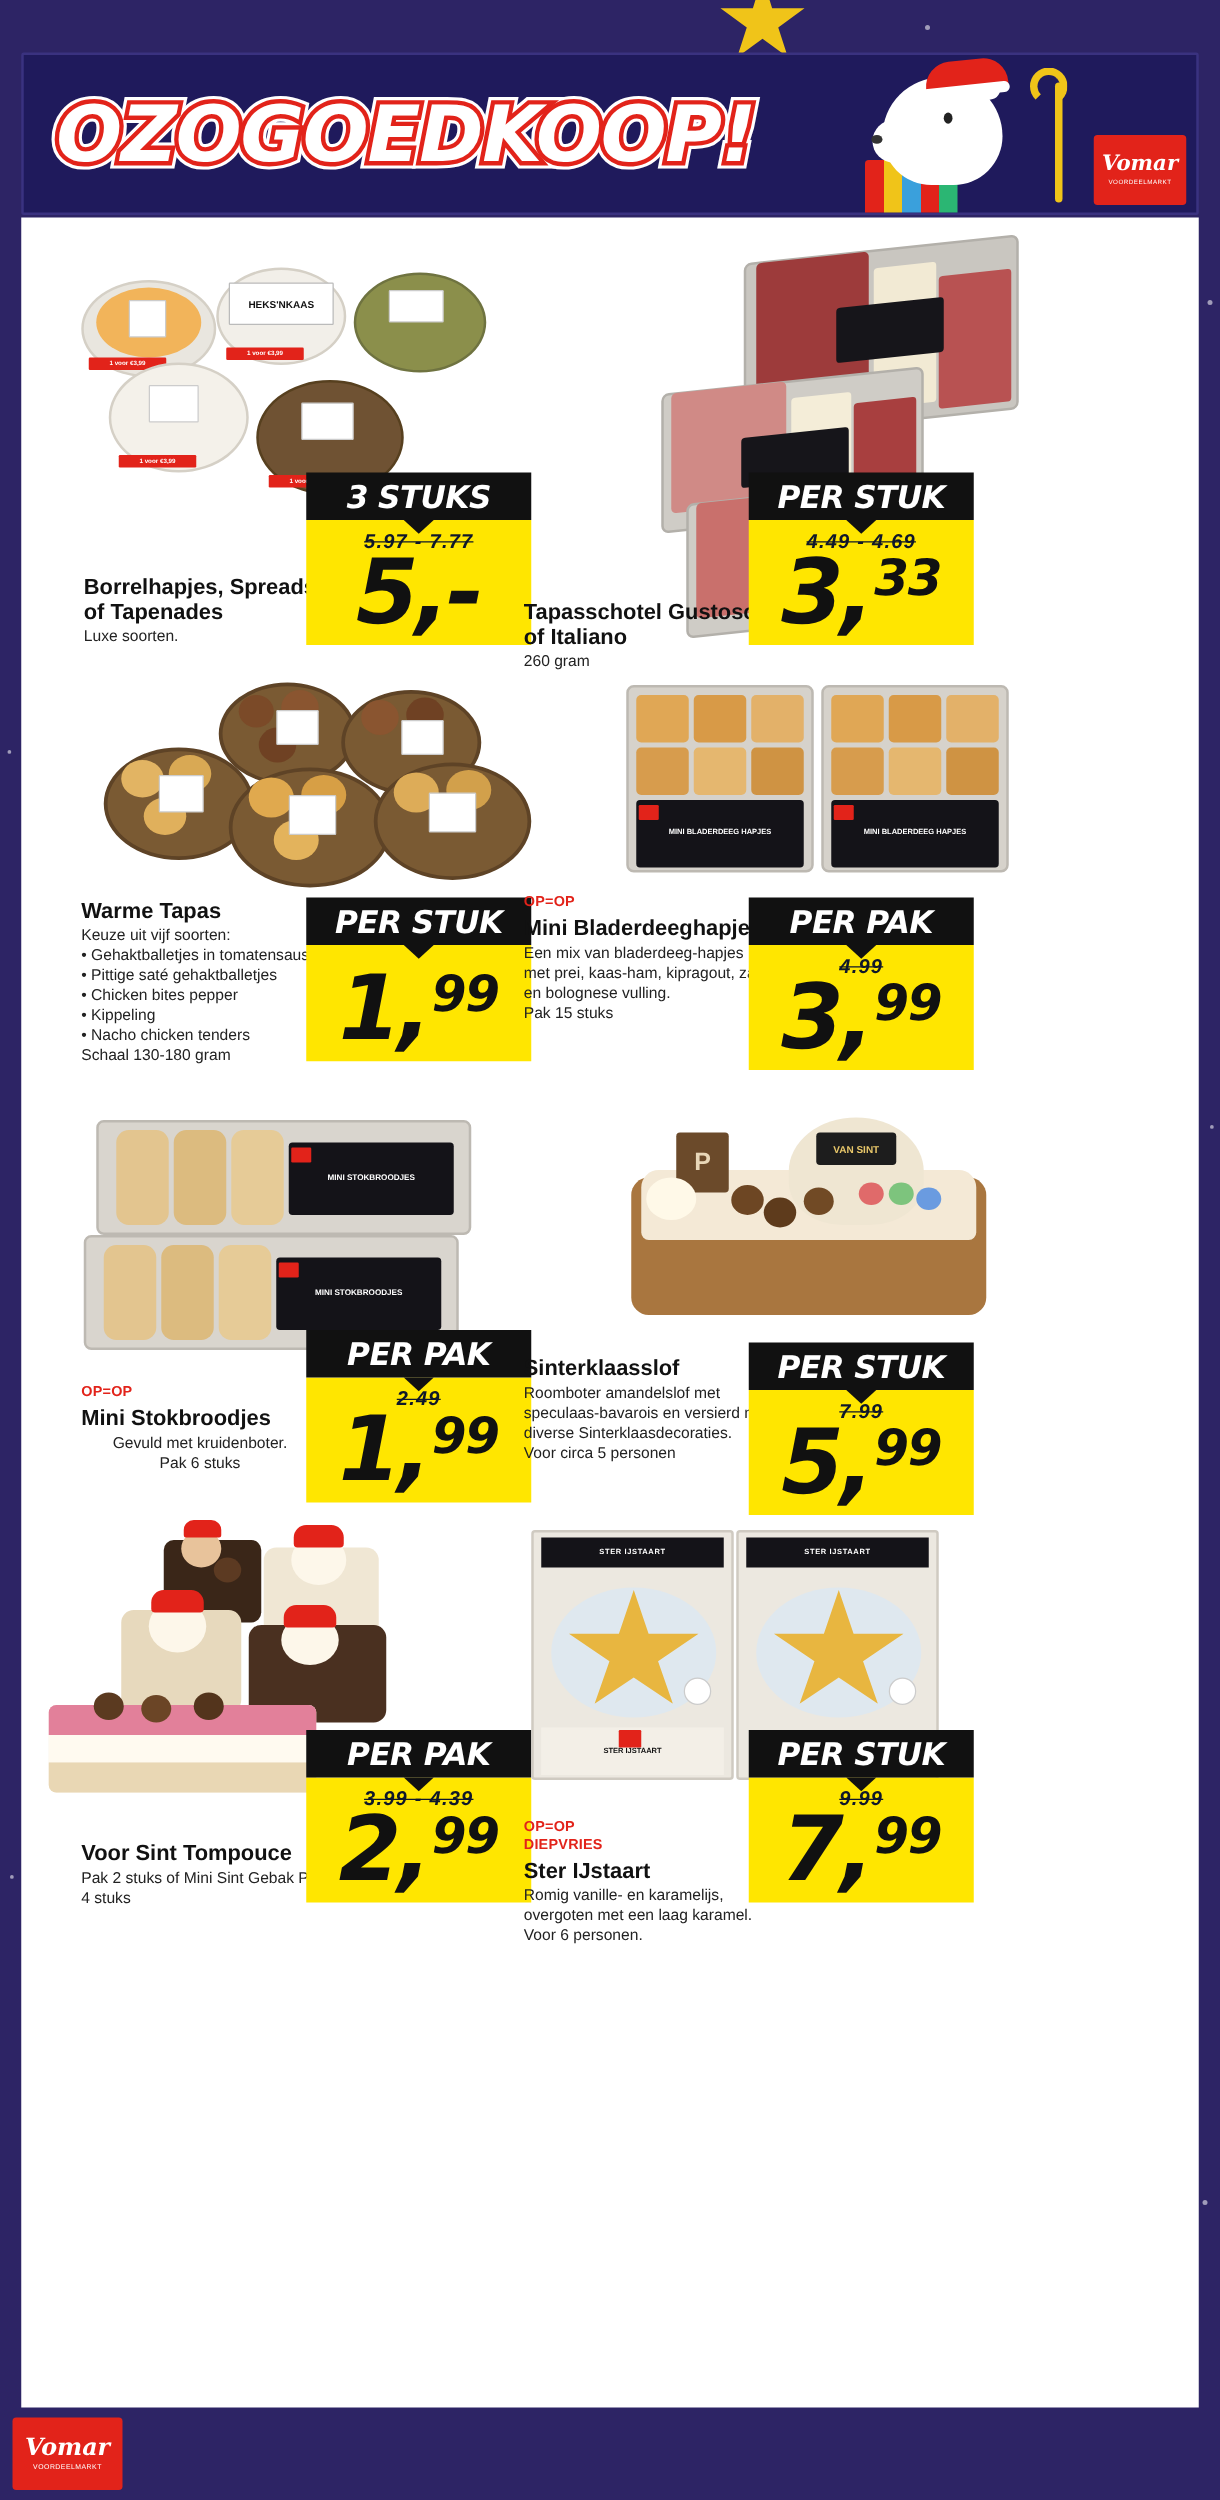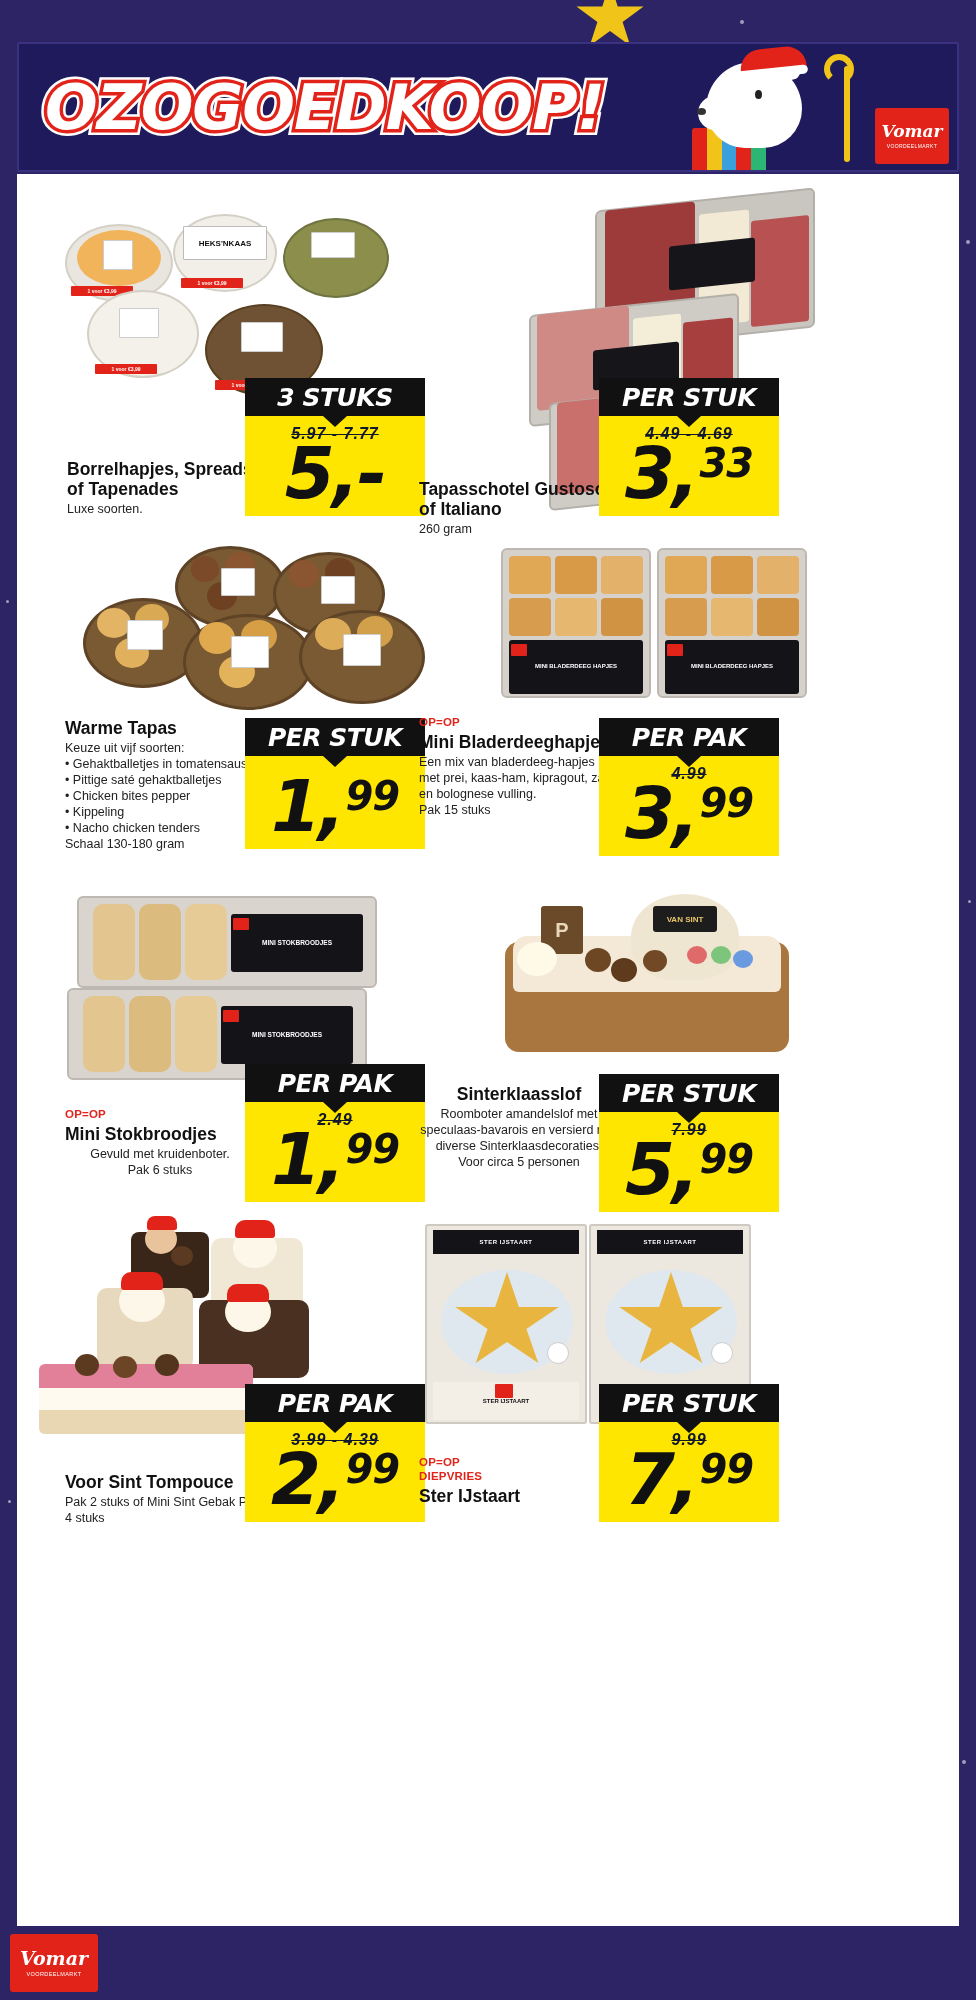--- a/index.html
+++ b/index.html
@@ -404,21 +404,21 @@
       <div style="position:absolute;left:40px;top:22px;width:42px;height:48px;background:#6b4a2a;border-radius:3px;display:flex;align-items:center;justify-content:center;color:#e8d7b8;font-size:20px;font-weight:bold;">P</div>
       <div style="position:absolute;left:84px;top:64px;width:26px;height:24px;background:#6d4623;border-radius:50%;"></div>
       <div style="position:absolute;left:110px;top:74px;width:26px;height:24px;background:#5e3b1c;border-radius:50%;"></div>
       <div style="position:absolute;left:142px;top:66px;width:24px;height:22px;background:#714a25;border-radius:50%;"></div>
       <div style="position:absolute;left:186px;top:62px;width:20px;height:18px;background:#e06a6a;border-radius:50%;"></div>
       <div style="position:absolute;left:210px;top:62px;width:20px;height:18px;background:#7dc47d;border-radius:50%;"></div>
       <div style="position:absolute;left:232px;top:66px;width:20px;height:18px;background:#6a9be0;border-radius:50%;"></div>
       <div style="position:absolute;left:16px;top:58px;width:40px;height:34px;background:#fff9e8;border-radius:50%;"></div>
     </div>
 
-    <div style="position:absolute;left:-68px;top:200px;width:200px;text-align:center;">
+    <div style="position:absolute;left:-68px;top:200px;width:200px;">
       <div class="title">Sinterklaasslof</div>
       <div class="subtitle" style="white-space:pre-line;">Roomboter amandelslof met speculaas-bavarois en versierd met diverse Sinterklaasdecoraties.
 Voor circa 5 personen</div>
     </div>
 
     <div class="pricebox" style="left:112px;top:190px;">
       <div class="ribbon">PER STUK</div>
       <div class="yellow">
         <div class="oldprice">7.99</div>
         <div class="price">
@@ -495,20 +495,22 @@
       <div style="position:absolute;left:10px;top:158px;width:146px;height:38px;background:#f3efe7;display:flex;align-items:center;justify-content:center;">
         <span style="font-size:6px;font-weight:bold;color:#111;">STER IJSTAART</span>
       </div>
       <div class="redlbl" style="left:72px;top:160px;width:18px;height:14px;"></div>
     </div>
 
     <div style="position:absolute;left:-68px;top:252px;width:210px;">
       <div class="opop" style="white-space:pre-line;">OP=OP
 DIEPVRIES</div>
       <div class="title" style="margin-top:2px;">Ster IJstaart</div>
+      <div class="subtitle" style="white-space:pre-line;">Romig vanille- en karamelijs, overgoten met een laag karamel.
+Voor 6 personen.</div>
     </div>
 
     <div class="pricebox" style="left:112px;top:180px;">
       <div class="ribbon">PER STUK</div>
       <div class="yellow">
         <div class="oldprice">9.99</div>
         <div class="price">
           <span class="int">7</span>
             <span class="comma">,</span>
             <span class="cents">99</span>

